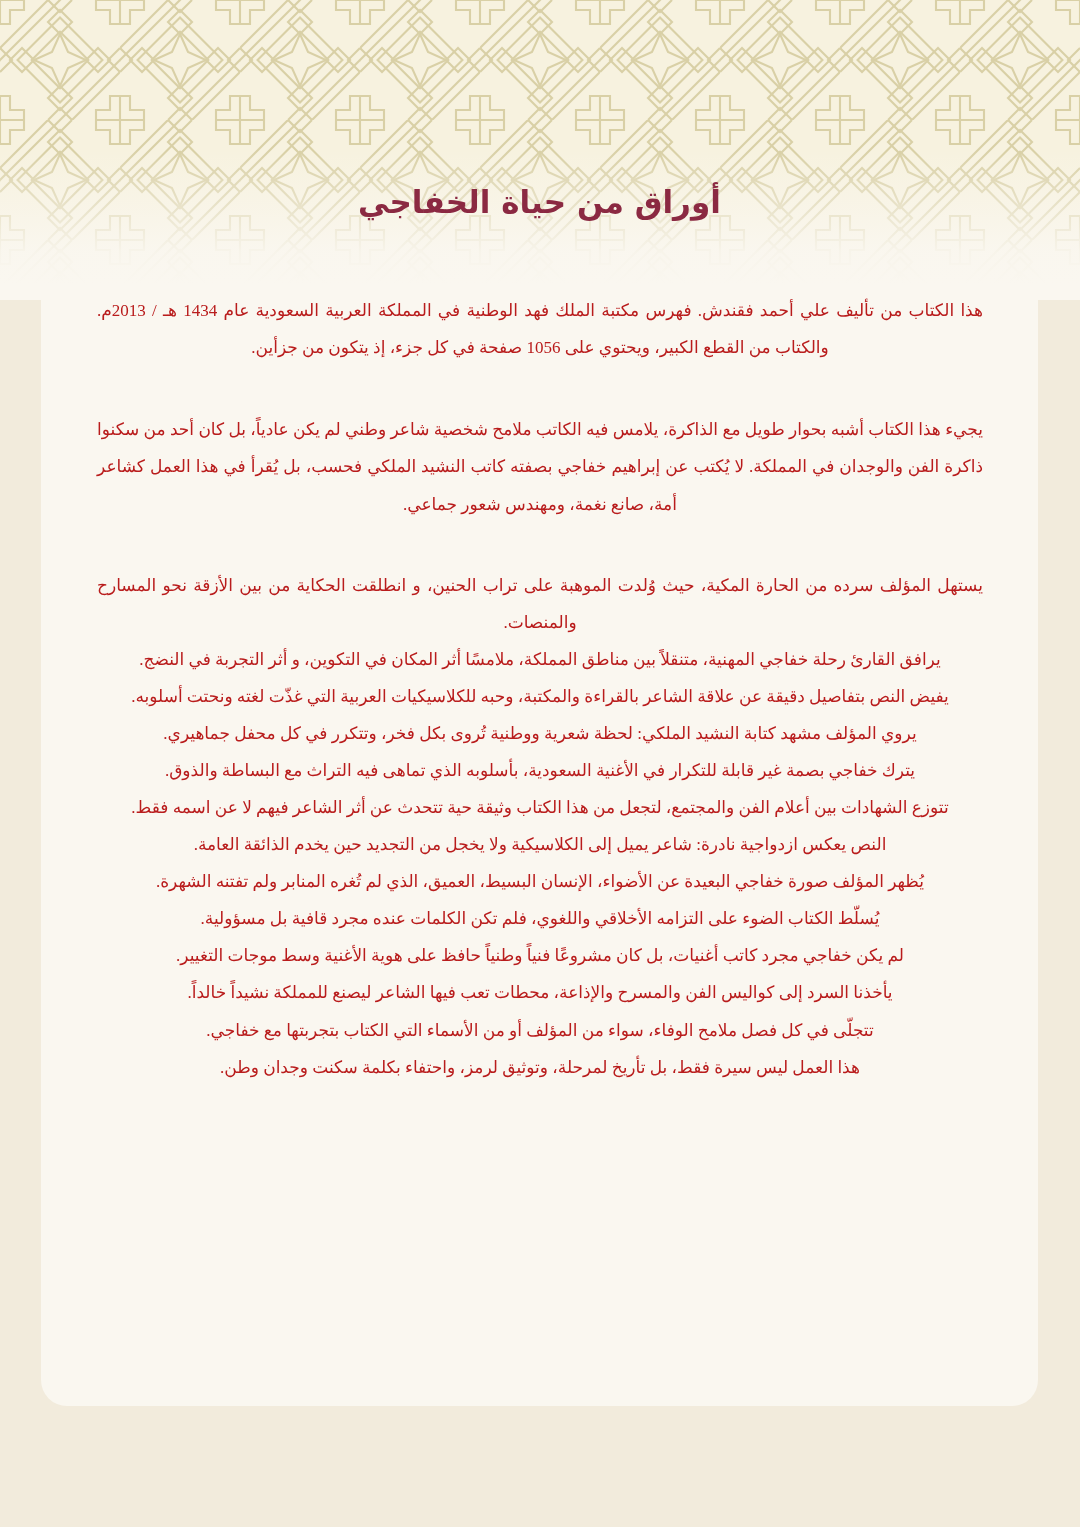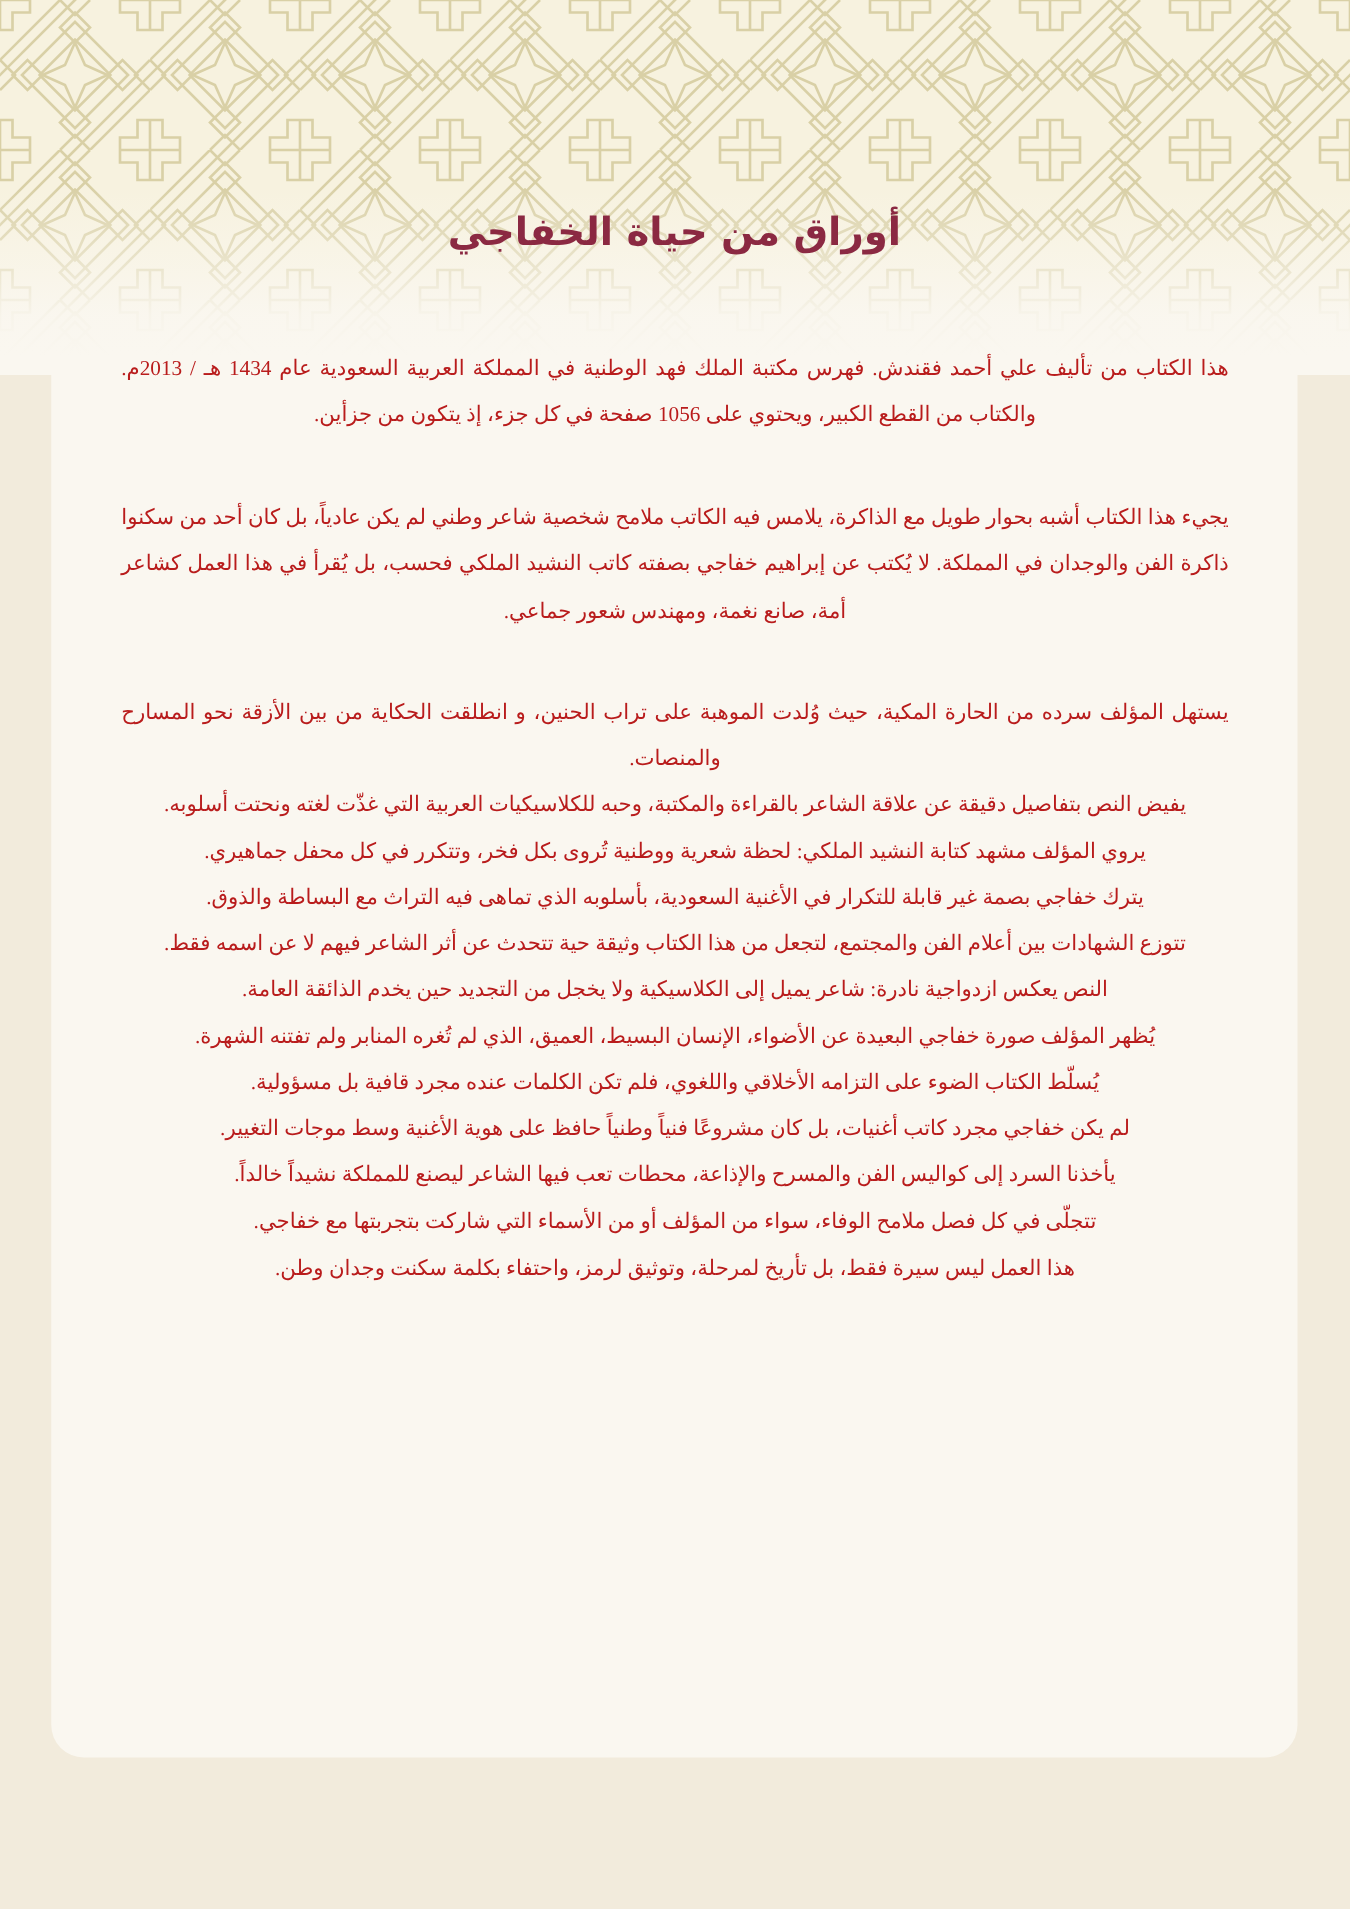--- a/index.html
+++ b/index.html
@@ -54,21 +54,21 @@
                 rgba(250,247,240,0.92) 252px,
                 rgba(250,247,240,1) 285px);
     z-index: 1;
     pointer-events: none;
   }
 
   
   #content {
     position: absolute;
     left: 41px;
-    top: 0;
+    top: 16px;
     width: 890px;
     height: 1406px;
     z-index: 2;
   }
 
   #doc-title {
     position: absolute;
     top: 168px;
     left: 0;
     width: 997px;
@@ -155,37 +155,38 @@
   <h1 id="doc-title">أوراق من حياة الخفاجي</h1>
 
   <div id="body-text">
 
     <p class="para block-gap-lg">هذا الكتاب من تأليف علي أحمد فقندش. فهرس مكتبة الملك فهد الوطنية في المملكة العربية السعودية عام 1434 هـ / 2013م. والكتاب من القطع الكبير، ويحتوي على 1056 صفحة في كل جزء، إذ يتكون من جزأين.</p>
 
     <p class="para block-gap-lg">يجيء هذا الكتاب أشبه بحوار طويل مع الذاكرة، يلامس فيه الكاتب ملامح شخصية شاعر وطني لم يكن عادياً، بل كان أحد من سكنوا ذاكرة الفن والوجدان في المملكة. لا يُكتب عن إبراهيم خفاجي بصفته كاتب النشيد الملكي فحسب، بل يُقرأ في هذا العمل كشاعر أمة، صانع نغمة، ومهندس شعور جماعي.</p>
 
     <p class="para tight block-gap-sm">يستهل المؤلف سرده من الحارة المكية، حيث وُلدت الموهبة على تراب الحنين، و انطلقت الحكاية من بين الأزقة نحو المسارح والمنصات.</p>
 
+    <p class="para tight block-gap-sm">يرافق القارئ رحلة خفاجي المهنية، متنقلاً بين مناطق المملكة، ملامسًا أثر المكان في التكوين، و أثر التجربة في النضج.</p>
 
     <p class="para tight block-gap-sm">يفيض النص بتفاصيل دقيقة عن علاقة الشاعر بالقراءة والمكتبة، وحبه للكلاسيكيات العربية التي غذّت لغته ونحتت أسلوبه.</p>
 
     <p class="para tight block-gap-sm">يروي المؤلف مشهد كتابة النشيد الملكي: لحظة شعرية ووطنية تُروى بكل فخر، وتتكرر في كل محفل جماهيري.</p>
 
     <p class="para tight block-gap-sm">يترك خفاجي بصمة غير قابلة للتكرار في الأغنية السعودية، بأسلوبه الذي تماهى فيه التراث مع البساطة والذوق.</p>
 
     <p class="para tight block-gap-sm">تتوزع الشهادات بين أعلام الفن والمجتمع، لتجعل من هذا الكتاب وثيقة حية تتحدث عن أثر الشاعر فيهم لا عن اسمه فقط.</p>
 
     <p class="para tight block-gap-sm">النص يعكس ازدواجية نادرة: شاعر يميل إلى الكلاسيكية ولا يخجل من التجديد حين يخدم الذائقة العامة.</p>
 
     <p class="para tight block-gap-sm">يُظهر المؤلف صورة خفاجي البعيدة عن الأضواء، الإنسان البسيط، العميق، الذي لم تُغره المنابر ولم تفتنه الشهرة.</p>
 
     <p class="para tight block-gap-sm">يُسلّط الكتاب الضوء على التزامه الأخلاقي واللغوي، فلم تكن الكلمات عنده مجرد قافية بل مسؤولية.</p>
 
     <p class="para tight block-gap-sm">لم يكن خفاجي مجرد كاتب أغنيات، بل كان مشروعًا فنياً وطنياً حافظ على هوية الأغنية وسط موجات التغيير.</p>
 
     <p class="para tight block-gap-sm">يأخذنا السرد إلى كواليس الفن والمسرح والإذاعة، محطات تعب فيها الشاعر ليصنع للمملكة نشيداً خالداً.</p>
 
-    <p class="para tight block-gap-sm">تتجلّى في كل فصل ملامح الوفاء، سواء من المؤلف أو من الأسماء التي شاركت بتجربتها مع خفاجي.</p>
+    <p class="para tight block-gap-sm">تتجلّى في كل فصل ملامح الوفاء، سواء من المؤلف أو من الأسماء التي الكتاب بتجربتها مع خفاجي.</p>
 
     <p class="para tight block-gap-sm">هذا العمل ليس سيرة فقط، بل تأريخ لمرحلة، وتوثيق لرمز، واحتفاء بكلمة سكنت وجدان وطن.</p>
 
   </div>
 </div>
 
 </body></html>

